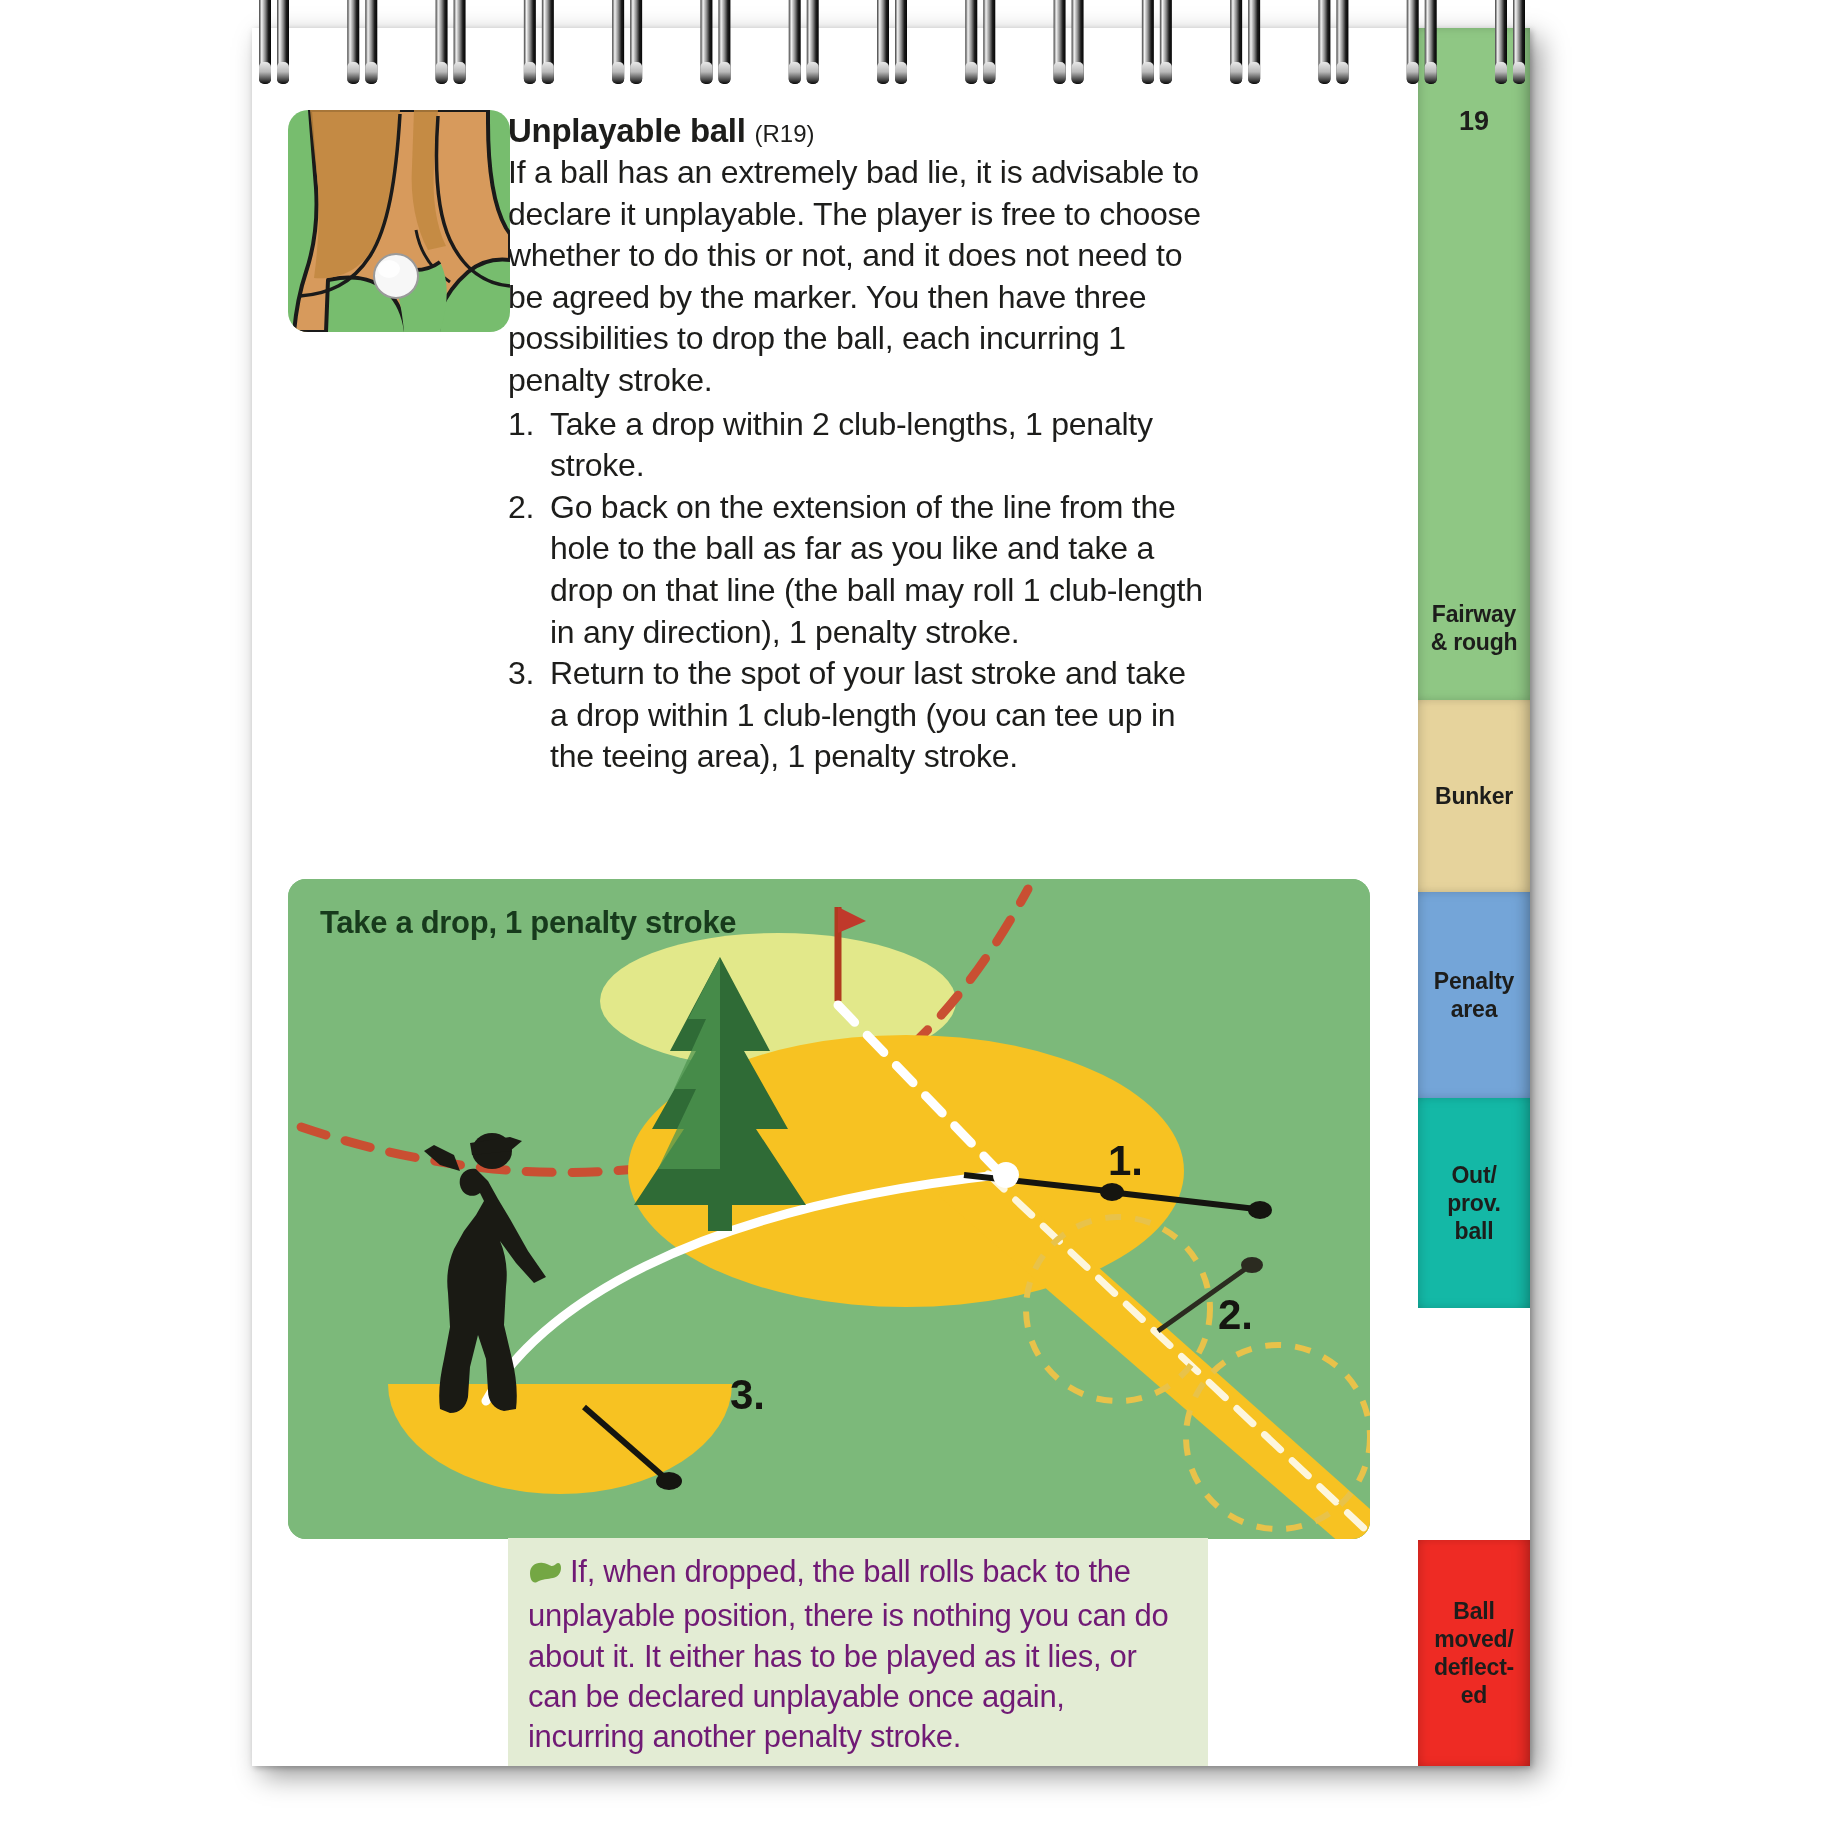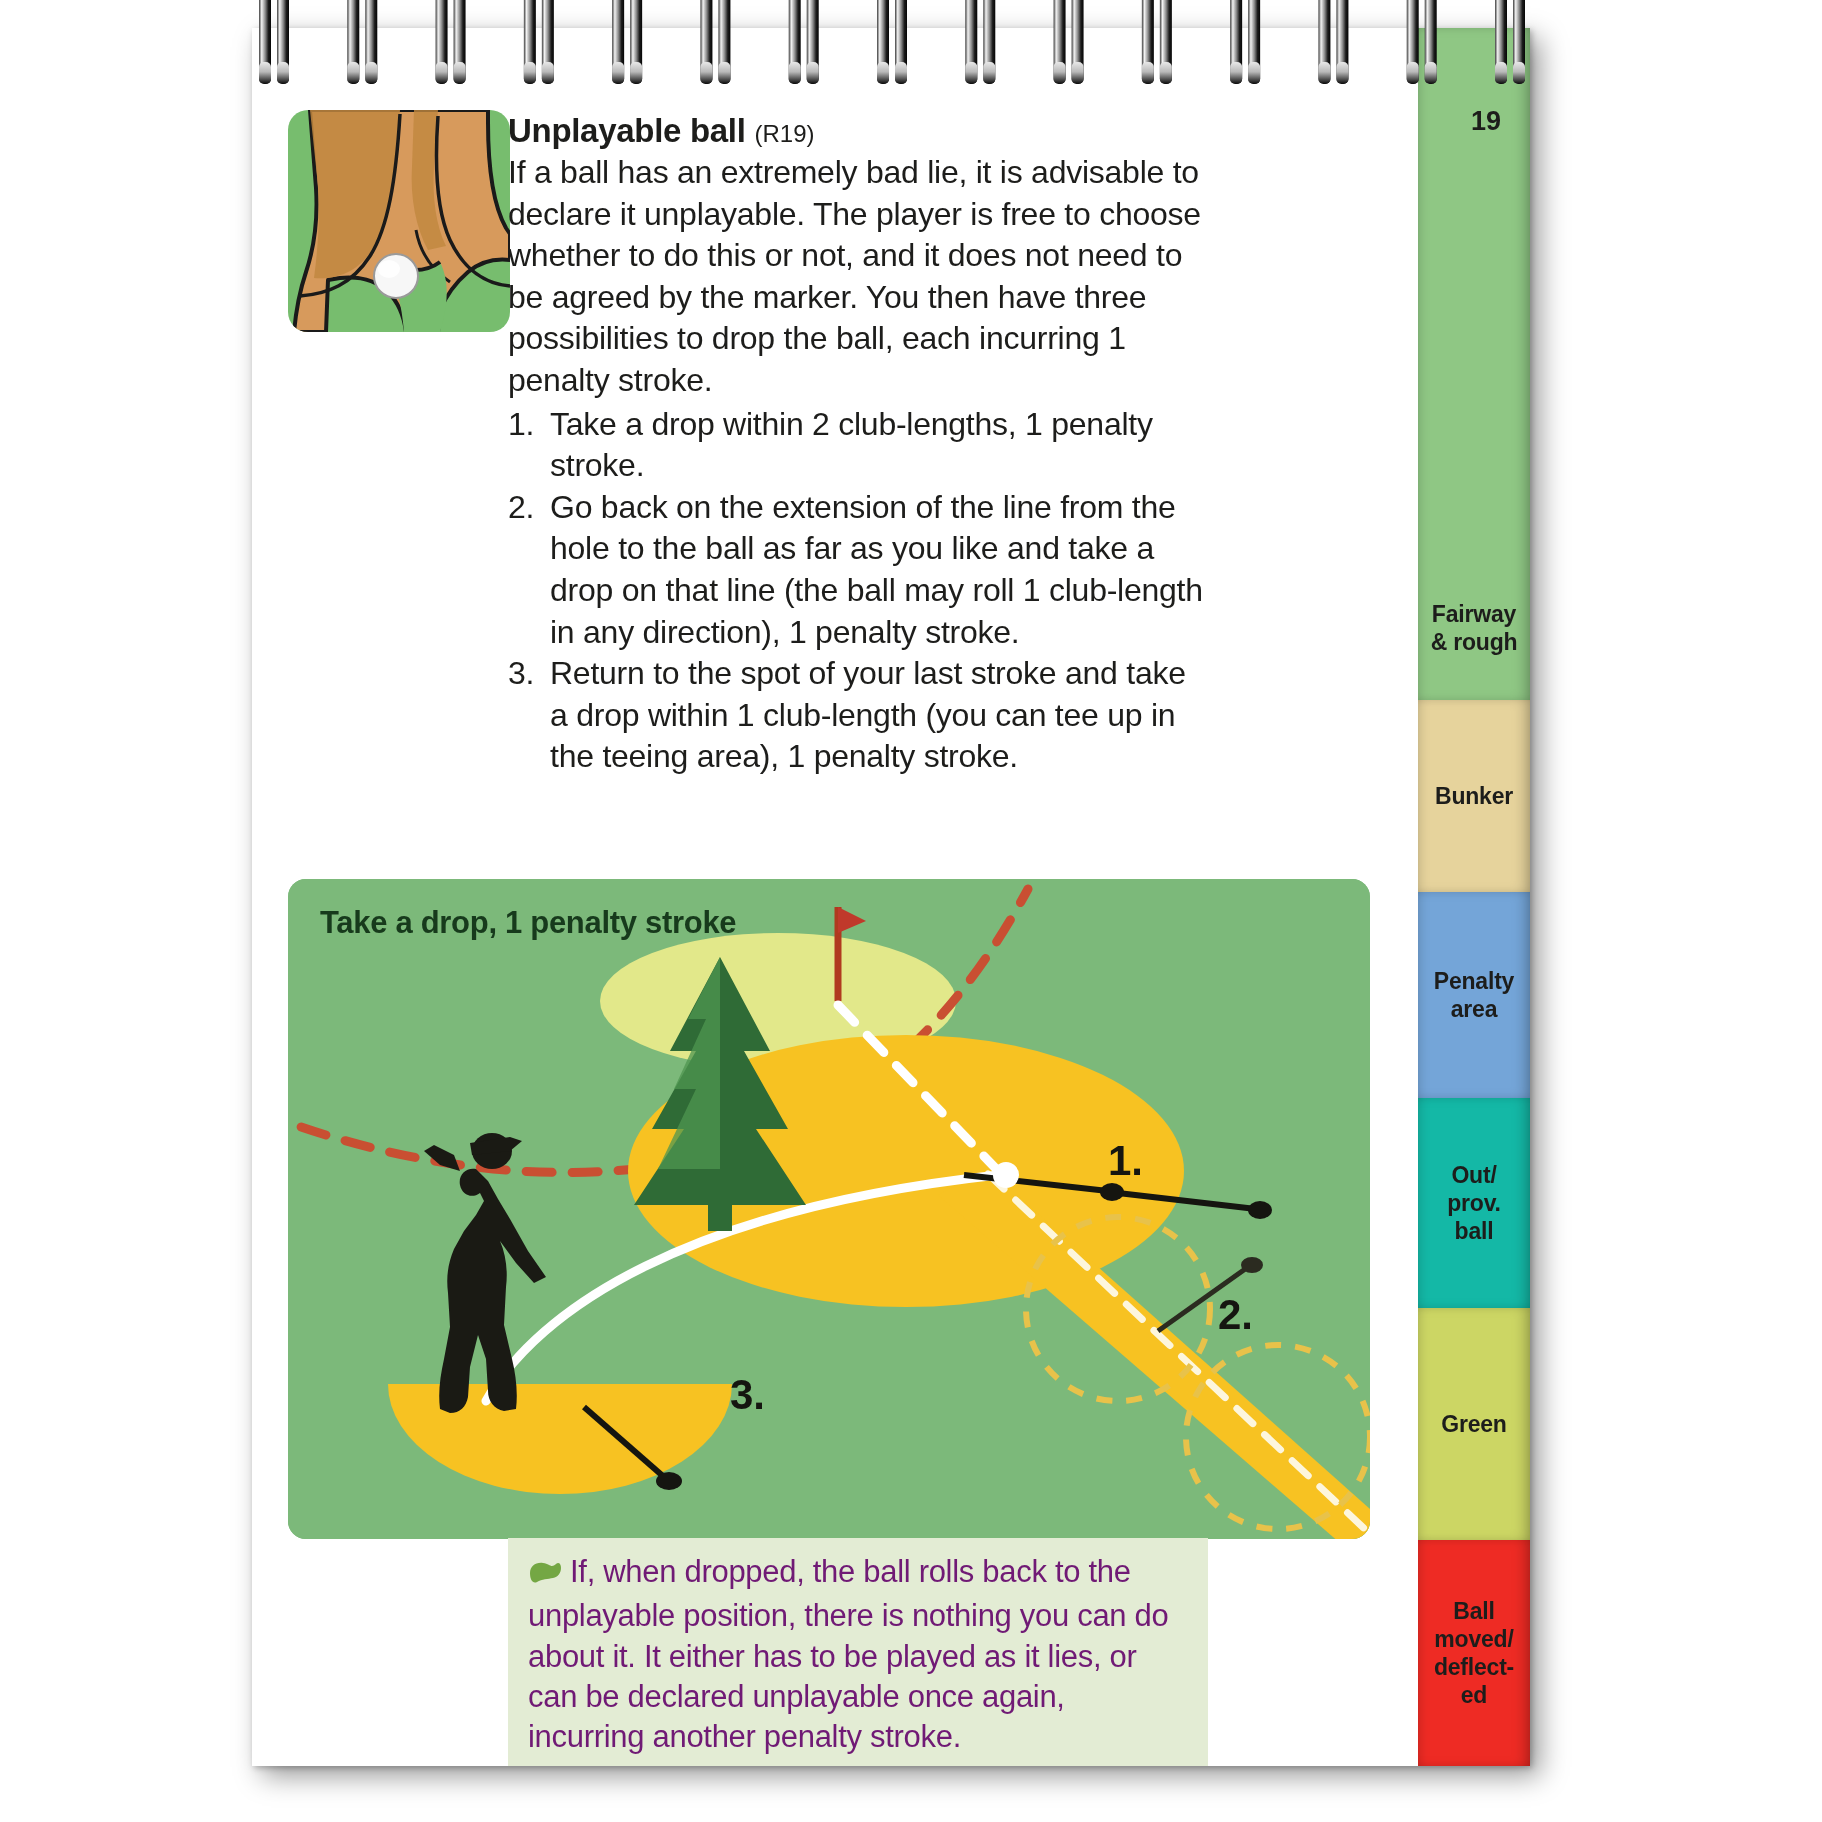--- a/index.html
+++ b/index.html
@@ -63,21 +63,20 @@
   .tab .tab-label { padding: 0 4px; }
 
   
   #page-number {
     position: absolute;
     left: 0; top: 78px; width: 112px;
     text-align: center;
     font-weight: bold;
     font-size: 27px;
     color: #1d1d1b;
-    margin-left: 12px;
   }
 
   
   #content {
     position: absolute;
     left: 0; top: 0;
     width: 1387px; height: 1738px;
   }
 
   
@@ -329,23 +328,20 @@
           <span class="tab-label">Fairway<br>&amp; rough</span>
         </div>
         <div class="tab" style="top:864px; height:206px; background:#74a5d8;">
           <span class="tab-label">Penalty<br>area</span>
         </div>
         <div class="tab" style="top:672px; height:192px; background:#e6d39c;">
           <span class="tab-label">Bunker</span>
         </div>
         <div class="tab" style="top:1070px; height:210px; background:#14b8a6;">
           <span class="tab-label">Out/<br>prov.<br>ball</span>
-        </div>
-        <div class="tab" style="top:1280px; height:232px; background:#ccd664;">
-          <span class="tab-label">Green</span>
         </div>
         <div class="tab" style="top:1512px; height:226px; background:#ee2b24;">
           <span class="tab-label">Ball<br>moved/<br>deflect-<br>ed</span>
         </div>
 
         <div id="page-number">19</div>
       </div>
 
     </div>
   </div>

